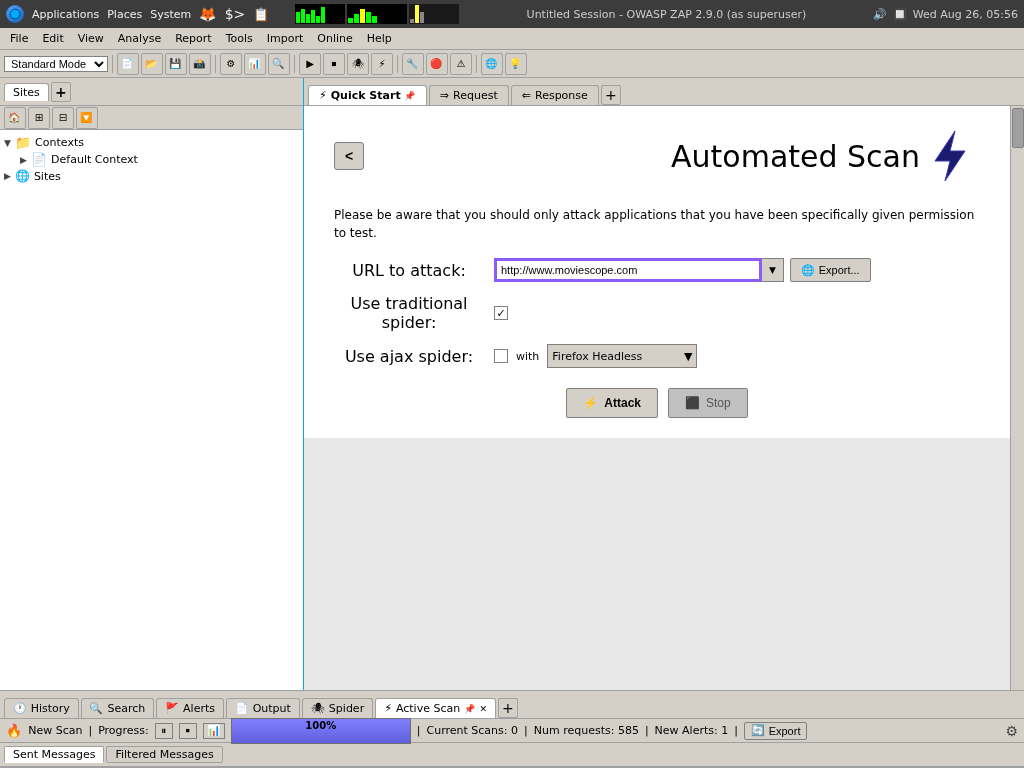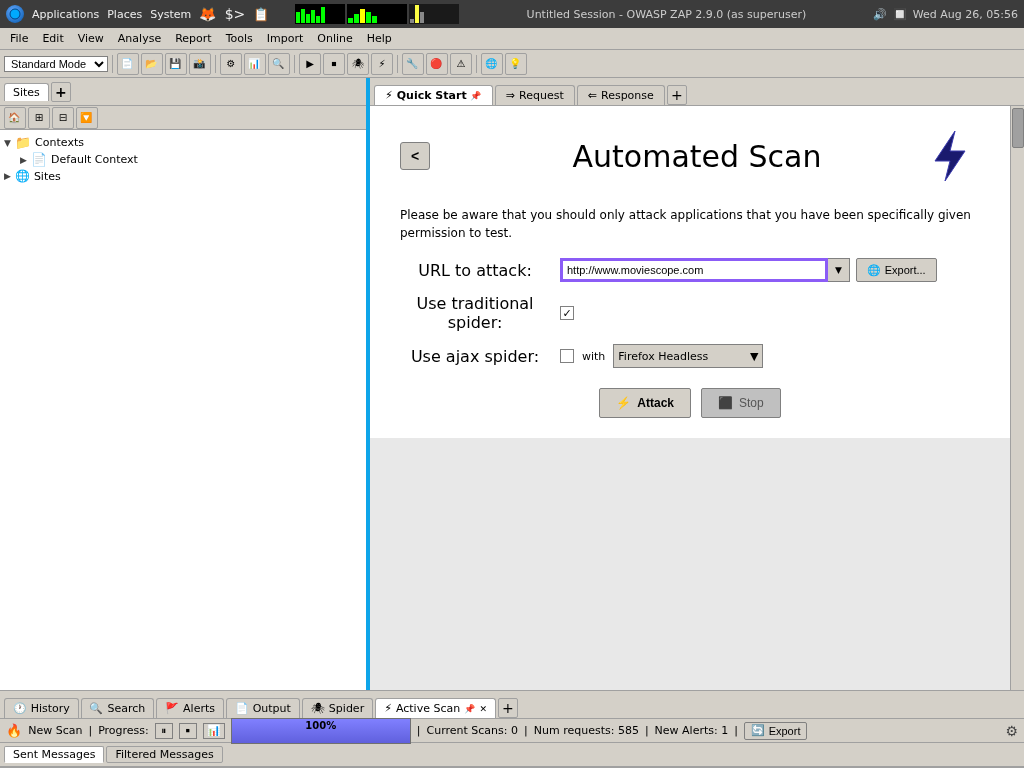--- a/index.html
+++ b/index.html
@@ -20,21 +20,21 @@
     
     .toolbar { background: #d4d0c8; border-bottom: 1px solid #a0a0a0; height: 28px; display: flex; align-items: center; padding: 0 4px; gap: 2px; }
     .toolbar-select { height: 16px; font-size: 11px; background: #fff; border: 1px solid #808080; padding: 0 2px; }
     .tb-btn { height: 22px; min-width: 22px; background: #d4d0c8; border: 1px solid #a0a0a0; border-radius: 2px; cursor: pointer; display: flex; align-items: center; justify-content: center; font-size: 10px; padding: 0 2px; }
     .tb-sep { width: 1px; background: #a0a0a0; height: 18px; margin: 0 2px; }
 
     
     .main-area { display: flex; height: calc(768px - 28px - 22px - 28px - 28px - 26px - 24px); }
 
     
-    .left-panel { width: 370px; background: #fff; border-right: 4px solid #0ea5e9; display: flex; flex-direction: column; }
+    .left-panel { width: 304px; background: #fff; border-right: 1px solid #0ea5e9; display: flex; flex-direction: column; }
     .sites-tab-bar { background: #d4d0c8; border-bottom: 1px solid #a0a0a0; display: flex; align-items: center; padding: 2px 4px; gap: 2px; height: 28px; }
     .sites-tab { background: #fff; border: 1px solid #a0a0a0; border-bottom: none; padding: 2px 8px; font-size: 11px; border-radius: 3px 3px 0 0; cursor: pointer; }
     .plus-btn { width: 20px; height: 20px; background: #d4d0c8; border: 1px solid #a0a0a0; border-radius: 2px; cursor: pointer; display: flex; align-items: center; justify-content: center; font-size: 14px; font-weight: bold; }
     .left-toolbar { background: #d4d0c8; border-bottom: 1px solid #a0a0a0; display: flex; align-items: center; padding: 2px 4px; gap: 2px; height: 24px; }
     .tree-area { flex: 1; padding: 4px; overflow: auto; }
     .tree-item { display: flex; align-items: center; gap: 4px; padding: 1px 0; cursor: pointer; }
     .tree-indent { margin-left: 16px; }
     .tri { font-size: 9px; color: #444; }
     .folder-icon { color: #e8a000; font-size: 13px; }
     .globe-icon { color: #1a6ec8; font-size: 12px; }
@@ -45,21 +45,21 @@
     .rtab { background: #d4d0c8; border: 1px solid #a0a0a0; border-bottom: none; padding: 3px 10px; font-size: 11px; border-radius: 3px 3px 0 0; cursor: pointer; display: flex; align-items: center; gap: 4px; }
     .rtab.active { background: #fff; font-weight: bold; }
     .rtab-plus { width: 20px; height: 20px; background: #d4d0c8; border: 1px solid #a0a0a0; border-radius: 2px; cursor: pointer; display: flex; align-items: center; justify-content: center; font-size: 14px; }
     .right-content { flex: 1; background: #fff; overflow-y: auto; padding: 0; position: relative; }
     .scrollbar-track { width: 14px; background: #d4d0c8; border-left: 1px solid #a0a0a0; }
 
     
     .scan-panel { padding: 20px 30px; }
     .scan-header { display: flex; align-items: center; justify-content: space-between; margin-bottom: 20px; }
     .back-btn { width: 30px; height: 28px; background: #d4d0c8; border: 1px solid #808080; border-radius: 3px; cursor: pointer; display: flex; align-items: center; justify-content: center; font-size: 14px; font-weight: bold; }
-    .scan-title { font-size: 30px; font-weight: normal; color: #000; flex: 1; text-align: center; margin-left: 44px; }
+    .scan-title { font-size: 30px; font-weight: normal; color: #000; flex: 1; text-align: right; margin-left: 44px; }
     .lightning-icon { width: 60px; height: 60px; }
     .scan-desc { margin-bottom: 16px; font-size: 12px; line-height: 1.5; }
     .form-row { display: flex; align-items: center; margin-bottom: 12px; }
     .form-label { width: 160px; font-size: 16px; text-align: center; padding-right: 10px; }
     .url-input { width: 268px; height: 24px; border: 3px solid #8b5cf6; padding: 0 4px; font-size: 11px; }
     .url-dropdown { width: 22px; height: 24px; background: #d4d0c8; border: 1px solid #808080; border-left: none; cursor: pointer; display: flex; align-items: center; justify-content: center; font-size: 9px; }
     .select-btn { margin-left: 6px; height: 24px; padding: 0 10px; background: #d4d0c8; border: 1px solid #808080; border-radius: 2px; cursor: pointer; font-size: 11px; display: flex; align-items: center; gap: 4px; }
     .checkbox { width: 14px; height: 14px; border: 1px solid #808080; background: #fff; display: flex; align-items: center; justify-content: center; cursor: pointer; }
     .checkbox.checked::after { content: '✓'; font-size: 11px; color: #000; }
     .ajax-row { display: flex; align-items: center; gap: 8px; }

